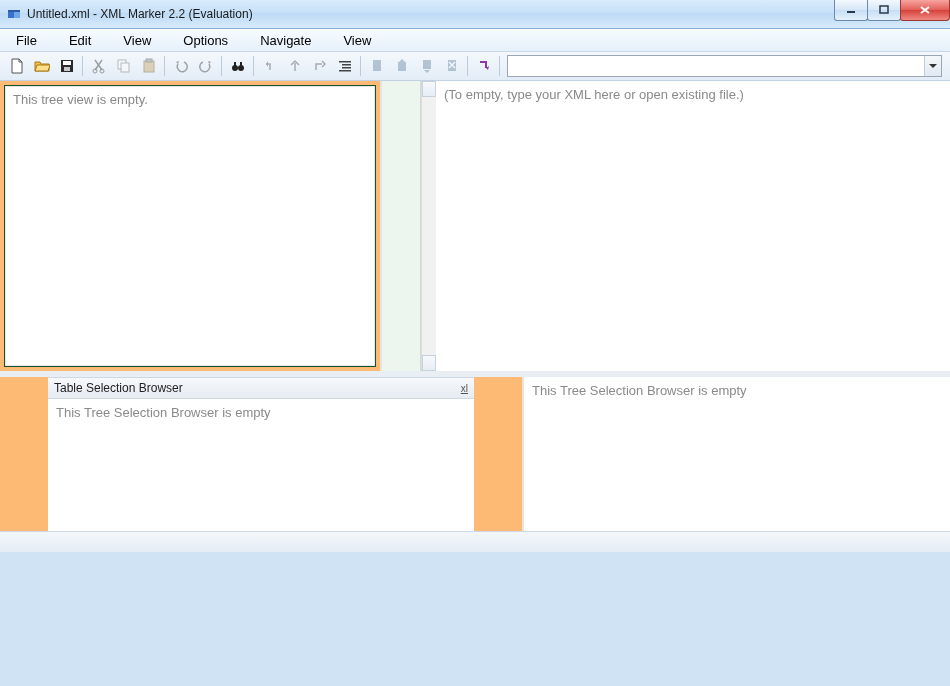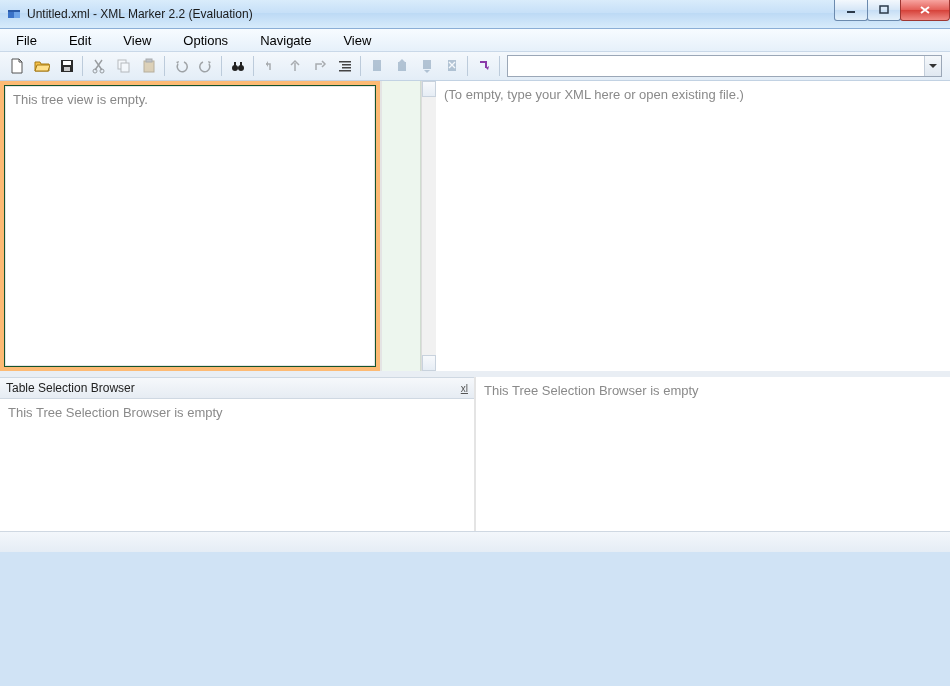--- a/index.html
+++ b/index.html
@@ -223,20 +223,21 @@
   }
   .bottom-split {
     flex: 1;
     display: flex;
   }
   .browser-pane {
     flex: 1;
     display: flex;
     flex-direction: column;
     min-width: 0;
+    margin-left: 48px;
   }
   .browser-pane + .browser-pane { border-left: 2px solid #e4e4e4; }
   .pane-header {
     height: 20px;
     background: linear-gradient(to bottom,#f6f8fb,#e6ecf3);
     border-top: 1px solid #cfd8e2;
     border-bottom: 1px solid #cfd8e2;
     display: flex;
     align-items: center;
     padding: 0 6px;

